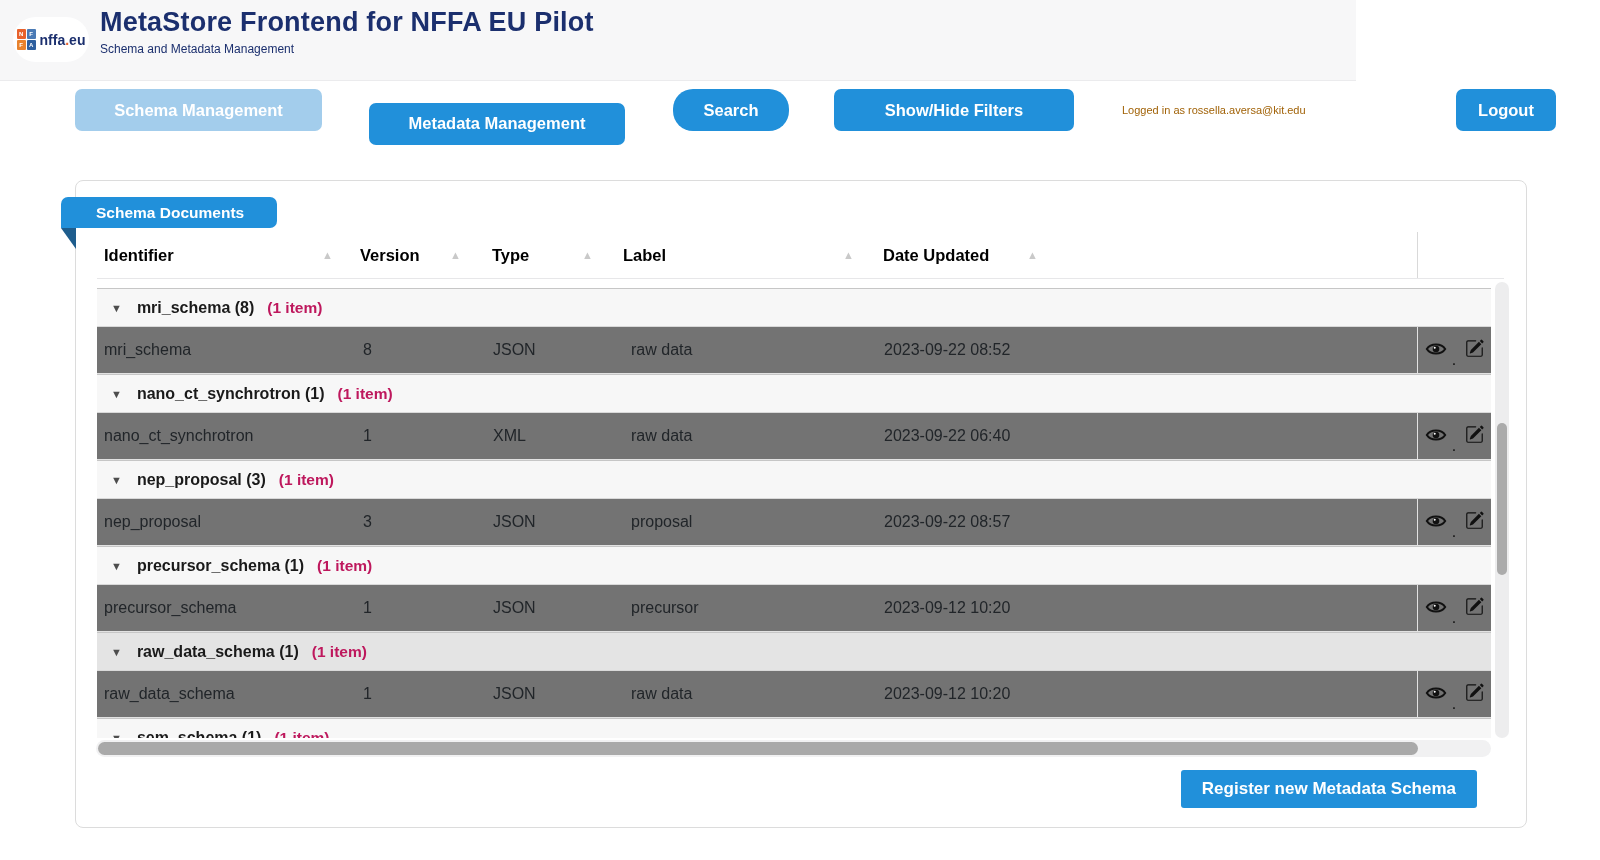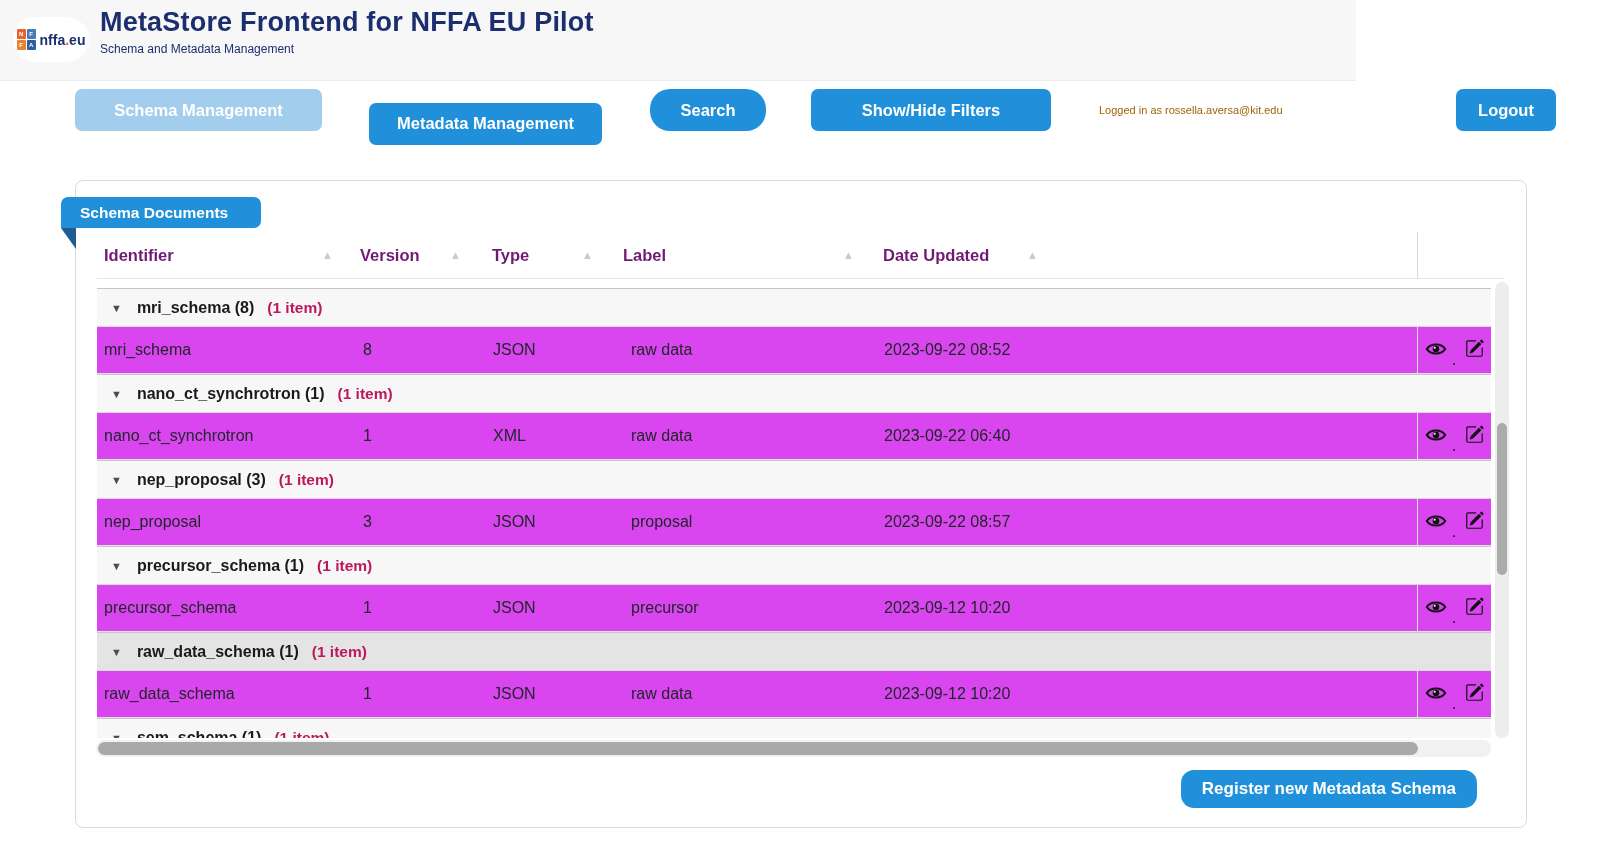--- a/index.html
+++ b/index.html
@@ -26,64 +26,64 @@
   .t1{background:#e8622d;} .t2{background:#4a7ab5;} .t3{background:#e8822d;} .t4{background:#2d5f9e;}
   .logo-text{font-size:14px;font-weight:bold;color:var(--navy);}
   .logo-dot{color:#e8622d;}
   .app-title{position:absolute;left:100px;top:7px;font-size:27px;font-weight:bold;color:var(--navy);letter-spacing:.2px;}
   .app-subtitle{position:absolute;left:100px;top:42px;font-size:12px;color:var(--navy);}
   
   .navrow{position:absolute;left:75px;top:89px;width:1481px;height:42px;display:flex;align-items:center;}
   .btn{height:42px;border:none;border-radius:7px;background:var(--blue);color:#fff;font-family:"Liberation Sans",sans-serif;
     font-weight:bold;font-size:16.5px;display:flex;align-items:center;justify-content:center;cursor:pointer;padding:0;}
   .btn-schema{width:247px;background:var(--blue-disabled);}
-  .btn-metadata{width:233px;margin-left:47px;margin-top:27px;}
+  .btn-metadata{width:256px;margin-left:47px;margin-top:27px;}
   .btn-search{width:116px;margin-left:48px;border-radius:20px;}
   .btn-filters{width:240px;margin-left:45px;}
   .logged-in{margin-left:48px;font-size:11px;color:#a16207;}
   .btn-logout{width:100px;margin-left:auto;}
   
   .card{position:absolute;left:75px;top:180px;width:1452px;height:648px;background:#fff;border:1px solid var(--border);border-radius:8px;}
   .ribbon{position:absolute;left:-15px;top:16px;height:31px;line-height:31px;background:var(--blue);color:#fff;
-    font-weight:bold;font-size:15.5px;padding:0 33px 0 19px;border-radius:7px 7px 7px 0;}
+    font-weight:bold;font-size:15.5px;padding:0 33px 0 35px;border-radius:7px 7px 7px 0;}
   .ribbon-fold{position:absolute;left:-15px;top:47px;width:15px;height:21px;background:var(--fold);
     clip-path:polygon(0 0,100% 0,100% 100%);}
   
   .thead{position:absolute;left:21px;top:51px;width:1407px;height:47px;border-bottom:1px solid #e7e7e9;}
-  .th{position:absolute;top:50%;transform:translateY(-50%);font-weight:bold;font-size:16.5px;color:#701a75;}
+  .th{position:absolute;top:50%;transform:translateY(-50%);font-weight:bold;font-size:16.5px;color:#000000;}
   .sort{position:absolute;top:50%;transform:translateY(-50%);font-size:11px;color:#c9c9c9;}
   .th-id{left:7px;}   .s1{left:225px;}
   .th-ver{left:263px;}.s2{left:353px;}
   .th-type{left:395px;}.s3{left:485px;}
   .th-label{left:526px;}.s4{left:746px;}
   .th-date{left:786px;}.s5{left:930px;}
   .th-div{position:absolute;left:1320px;top:0;bottom:0;width:1px;background:#d9d9d9;}
   
   .tbody{position:absolute;left:21px;top:98px;width:1394px;height:459px;overflow:hidden;padding-top:9px;}
   .grow{height:39px;background:#f7f7f7;border-top:1px solid #c6c6c6;border-bottom:1px solid #d9d9d9;
     display:flex;align-items:center;padding-left:14px;}
   .grow.hl{background:#e4e4e4;}
   .caret{color:#4d4d4d;font-size:11px;margin-right:15px;}
   .gname{font-weight:bold;font-size:16px;color:#1a1a1a;}
   .gcount{font-weight:bold;font-size:15.5px;color:#be185d;margin-left:13px;}
-  .drow{height:47px;background:#d946ef;border-bottom:1px solid var(--row-border);position:relative;}
+  .drow{height:47px;background:#737373;border-bottom:1px solid var(--row-border);position:relative;}
   .cell{position:absolute;top:50%;transform:translateY(-50%);font-size:16px;color:var(--text);white-space:nowrap;}
   .c-id{left:7px;} .c-ver{left:266px;} .c-type{left:396px;} .c-label{left:526px;margin-left:8px;} .c-date{left:787px;}
   .c-actions{position:absolute;left:1320px;top:0;bottom:0;width:74px;border-left:1px solid var(--row-border);
     display:flex;align-items:center;justify-content:center;gap:3px;}
   .icon-btn{background:none;border:none;padding:2px;cursor:pointer;display:flex;align-items:center;color:#111;}
   .dot-sep{font-size:16px;color:#111;margin-right:4px;align-self:flex-end;line-height:26px;}
   
   .hscroll{position:absolute;left:20px;top:559px;width:1395px;height:17px;background:#f1f1f2;border-radius:9px;}
   .hthumb{position:absolute;left:2px;top:2px;width:1320px;height:13px;background:#a9a9a9;border-radius:7px;}
   .vscroll{position:absolute;left:1419px;top:101px;width:14px;height:456px;background:#ededee;border-radius:7px;}
   .vthumb{position:absolute;left:2px;top:141px;width:10px;height:152px;background:#ababab;border-radius:5px;}
   
   .btn-register{position:absolute;right:49px;bottom:19px;height:38px;padding:0 21px;font-size:17px;font-weight:600;
-    background:var(--blue);color:#fff;border:none;border-radius:13px;font-family:"Liberation Sans",sans-serif;cursor:pointer;}
+    background:var(--blue);color:#fff;border:none;border-radius:3px;font-family:"Liberation Sans",sans-serif;cursor:pointer;}
 </style>
 </head>
 <body>
 
 <div class="topbar">
   <div class="logo-pill">
     <span class="logo-grid">
       <span class="t1">N</span>
         <span class="t2">F</span>
         <span class="t3">F</span>

